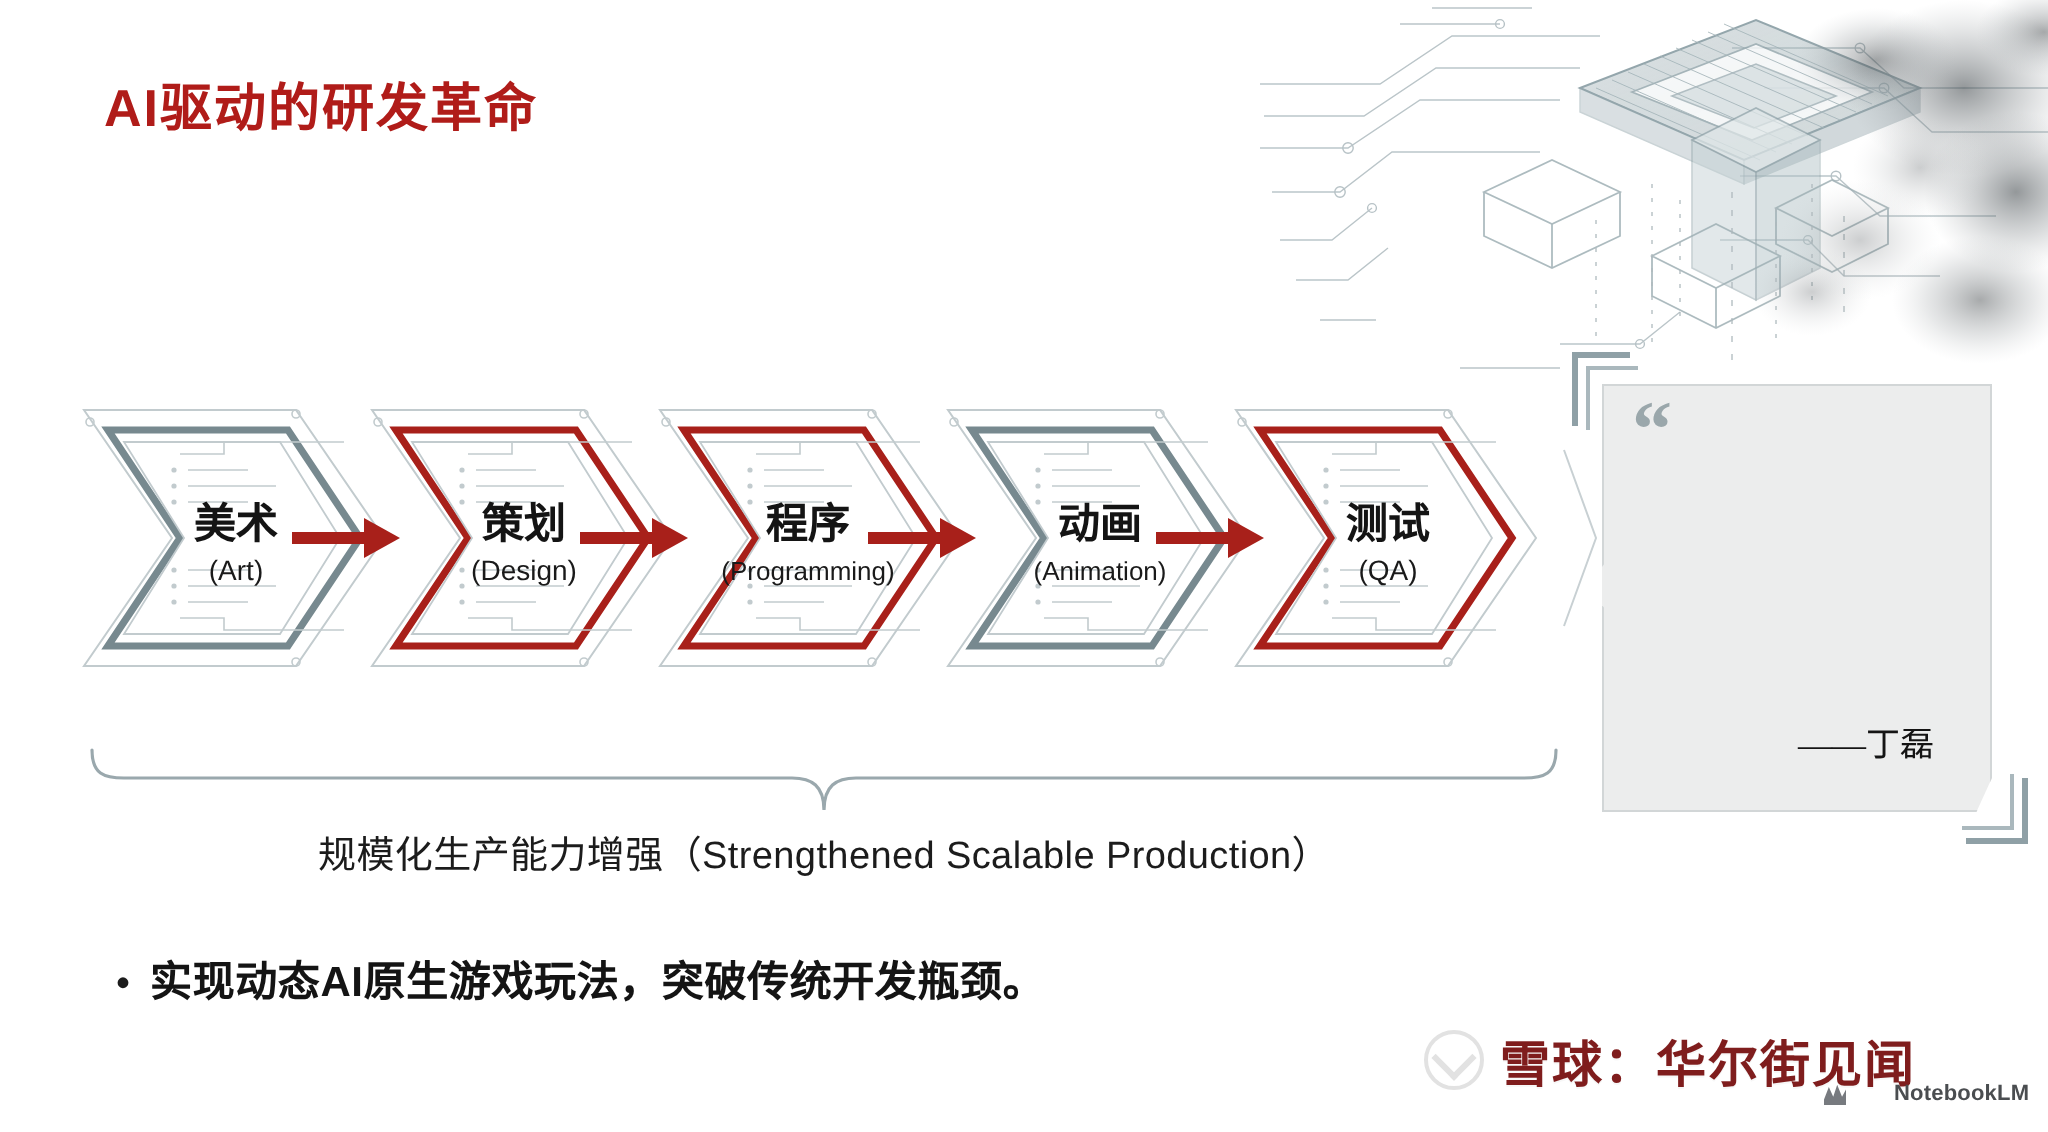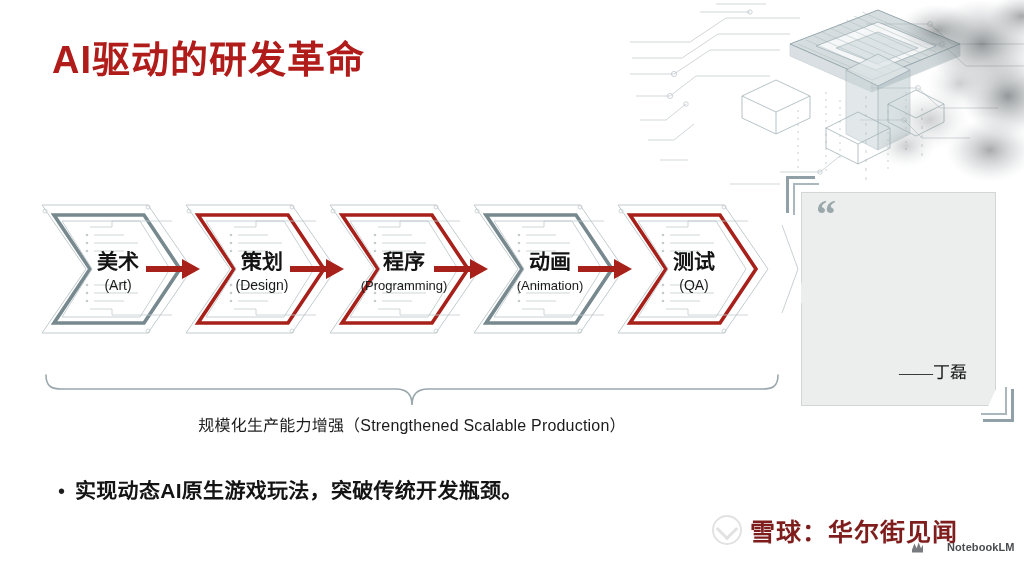--- a/index.html
+++ b/index.html
@@ -28,21 +28,21 @@
   .deco-art svg { display: block; }
 
   
   .header {
     position: absolute;
     left: 52px;
     top: 40px;
     width: 560px;
   }
   .title {
-    font-size: 38px;
+    font-size: 26px;
     font-weight: bold;
     letter-spacing: 1px;
     line-height: 1.1;
     margin: 0;
   }
   .subtitle {
     font-size: 27px;
     font-weight: bold;
     letter-spacing: 0.5px;
     line-height: 1.15;
@@ -80,21 +80,21 @@
     width: 736px;
     height: 34px;
   }
   .brace svg { display: block; }
   .brace-caption {
     position: absolute;
     left: 40px;
     top: 412px;
     width: 744px;
     text-align: center;
-    font-size: 16px;
+    font-size: 19px;
     color: #1c1c1c;
     letter-spacing: 0.2px;
   }
 
   
   .bullet-row {
     position: absolute;
     left: 58px;
     top: 474px;
     display: flex;

